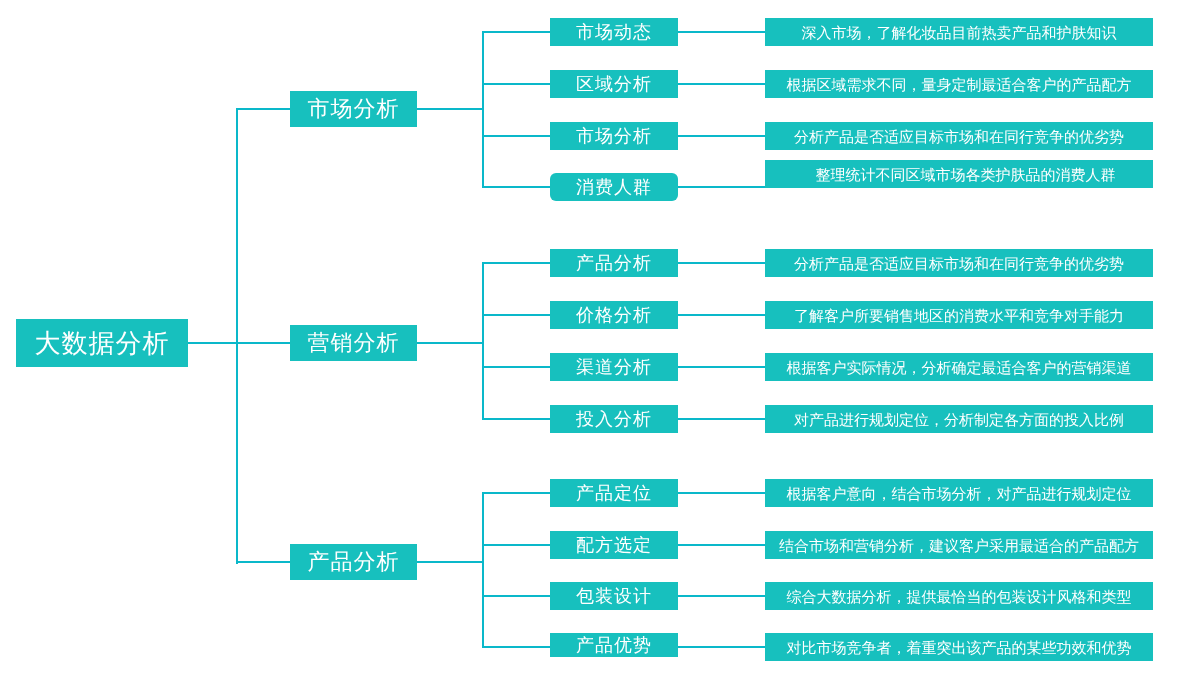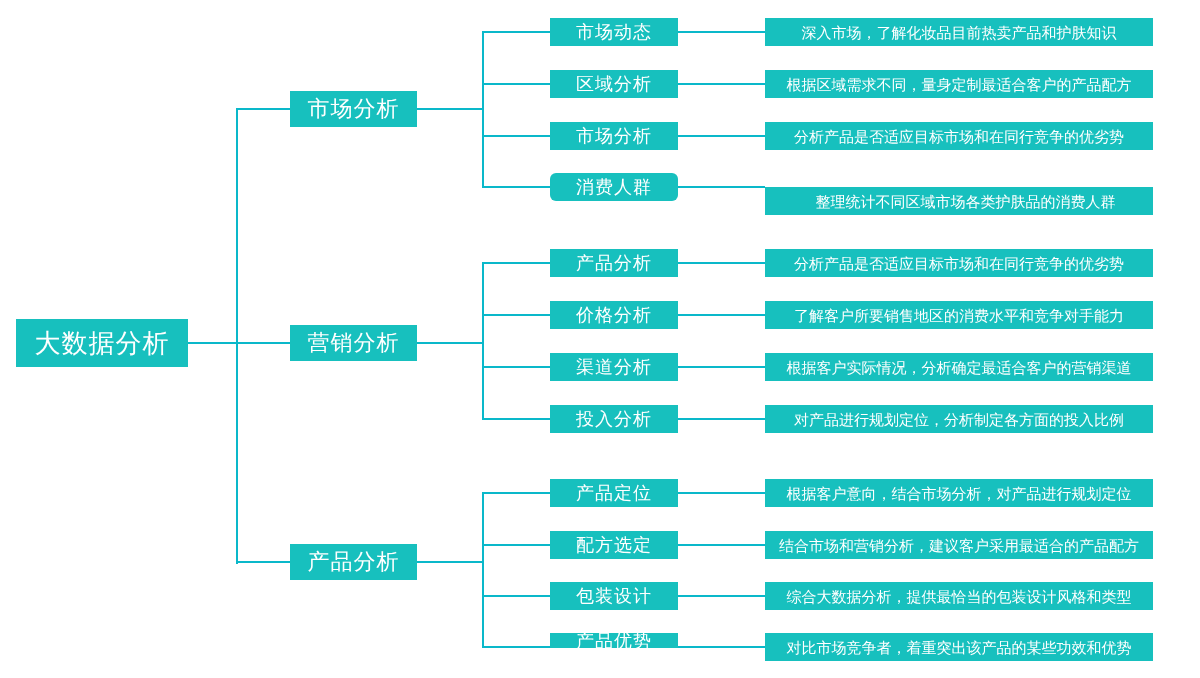--- a/index.html
+++ b/index.html
@@ -48,21 +48,21 @@
     <div class="node sub" style="left: 550px; top: 70px; width: 128px; height: 28px; background: rgb(23, 192, 190); color: rgb(255, 255, 255);">区域分析</div>
     <div class="line" style="left: 678px; top: 83px; width: 87px; height: 2px; background: rgb(10, 184, 202);"></div>
     <div class="node desc" style="left: 765px; top: 70px; width: 388px; height: 28px; background: rgb(23, 192, 190); color: rgb(255, 255, 255);">根据区域需求不同，量身定制最适合客户的产品配方</div>
     <div class="line" style="left: 483px; top: 135px; width: 67px; height: 2px; background: rgb(10, 184, 202);"></div>
     <div class="node sub" style="left: 550px; top: 122px; width: 128px; height: 28px; background: rgb(23, 192, 190); color: rgb(255, 255, 255);">市场分析</div>
     <div class="line" style="left: 678px; top: 135px; width: 87px; height: 2px; background: rgb(10, 184, 202);"></div>
     <div class="node desc" style="left: 765px; top: 122px; width: 388px; height: 28px; background: rgb(23, 192, 190); color: rgb(255, 255, 255);">分析产品是否适应目标市场和在同行竞争的优劣势</div>
     <div class="line" style="left: 483px; top: 186px; width: 67px; height: 2px; background: rgb(10, 184, 202);"></div>
     <div class="node sub" style="left: 550px; top: 173px; width: 128px; height: 28px; background: rgb(23, 192, 190); color: rgb(255, 255, 255); border-radius: 6px;">消费人群</div>
     <div class="line" style="left: 678px; top: 186px; width: 87px; height: 2px; background: rgb(10, 184, 202);"></div>
-    <div class="node desc" style="left: 765px; top: 187px; width: 388px; height: 28px; background: rgb(23, 192, 190); color: rgb(255, 255, 255); padding-left: 13px;">整理统计不同区域市场各类护肤品的消费人群</div>
+    <div class="node desc" style="left: 765px; top: 160px; width: 388px; height: 28px; background: rgb(23, 192, 190); color: rgb(255, 255, 255); padding-left: 13px;">整理统计不同区域市场各类护肤品的消费人群</div>
     <div class="node branch" style="left: 290px; top: 325px; width: 127px; height: 36px; background: rgb(23, 192, 190); color: rgb(255, 255, 255);">营销分析</div>
     <div class="line" style="left: 417px; top: 342px; width: 66px; height: 2px; background: rgb(10, 184, 202);"></div>
     <div class="line" style="left: 482px; top: 262px; width: 2px; height: 158px; background: rgb(10, 184, 202);"></div>
     <div class="line" style="left: 483px; top: 262px; width: 67px; height: 2px; background: rgb(10, 184, 202);"></div>
     <div class="node sub" style="left: 550px; top: 249px; width: 128px; height: 28px; background: rgb(23, 192, 190); color: rgb(255, 255, 255);">产品分析</div>
     <div class="line" style="left: 678px; top: 262px; width: 87px; height: 2px; background: rgb(10, 184, 202);"></div>
     <div class="node desc" style="left: 765px; top: 249px; width: 388px; height: 28px; background: rgb(23, 192, 190); color: rgb(255, 255, 255);">分析产品是否适应目标市场和在同行竞争的优劣势</div>
     <div class="line" style="left: 483px; top: 314px; width: 67px; height: 2px; background: rgb(10, 184, 202);"></div>
     <div class="node sub" style="left: 550px; top: 301px; width: 128px; height: 28px; background: rgb(23, 192, 190); color: rgb(255, 255, 255);">价格分析</div>
     <div class="line" style="left: 678px; top: 314px; width: 87px; height: 2px; background: rgb(10, 184, 202);"></div>
@@ -84,16 +84,16 @@
     <div class="node desc" style="left: 765px; top: 479px; width: 388px; height: 28px; background: rgb(23, 192, 190); color: rgb(255, 255, 255);">根据客户意向，结合市场分析，对产品进行规划定位</div>
     <div class="line" style="left: 483px; top: 544px; width: 67px; height: 2px; background: rgb(10, 184, 202);"></div>
     <div class="node sub" style="left: 550px; top: 531px; width: 128px; height: 28px; background: rgb(23, 192, 190); color: rgb(255, 255, 255);">配方选定</div>
     <div class="line" style="left: 678px; top: 544px; width: 87px; height: 2px; background: rgb(10, 184, 202);"></div>
     <div class="node desc" style="left: 765px; top: 531px; width: 388px; height: 28px; background: rgb(23, 192, 190); color: rgb(255, 255, 255);">结合市场和营销分析，建议客户采用最适合的产品配方</div>
     <div class="line" style="left: 483px; top: 595px; width: 67px; height: 2px; background: rgb(10, 184, 202);"></div>
     <div class="node sub" style="left: 550px; top: 582px; width: 128px; height: 28px; background: rgb(23, 192, 190); color: rgb(255, 255, 255);">包装设计</div>
     <div class="line" style="left: 678px; top: 595px; width: 87px; height: 2px; background: rgb(10, 184, 202);"></div>
     <div class="node desc" style="left: 765px; top: 582px; width: 388px; height: 28px; background: rgb(23, 192, 190); color: rgb(255, 255, 255);">综合大数据分析，提供最恰当的包装设计风格和类型</div>
     <div class="line" style="left: 483px; top: 646px; width: 67px; height: 2px; background: rgb(10, 184, 202);"></div>
-    <div class="node sub" style="left: 550px; top: 633px; width: 128px; height: 15px; background: rgb(23, 192, 190); color: rgb(255, 255, 255);">产品优势</div>
+    <div class="node sub" style="left: 550px; top: 633px; width: 128px; height: 24px; background: rgb(23, 192, 190); color: rgb(255, 255, 255);">产品优势</div>
     <div class="line" style="left: 678px; top: 646px; width: 87px; height: 2px; background: rgb(10, 184, 202);"></div>
     <div class="node desc" style="left: 765px; top: 633px; width: 388px; height: 28px; background: rgb(23, 192, 190); color: rgb(255, 255, 255);">对比市场竞争者，着重突出该产品的某些功效和优势</div>
   </div>
 
 </body></html>

